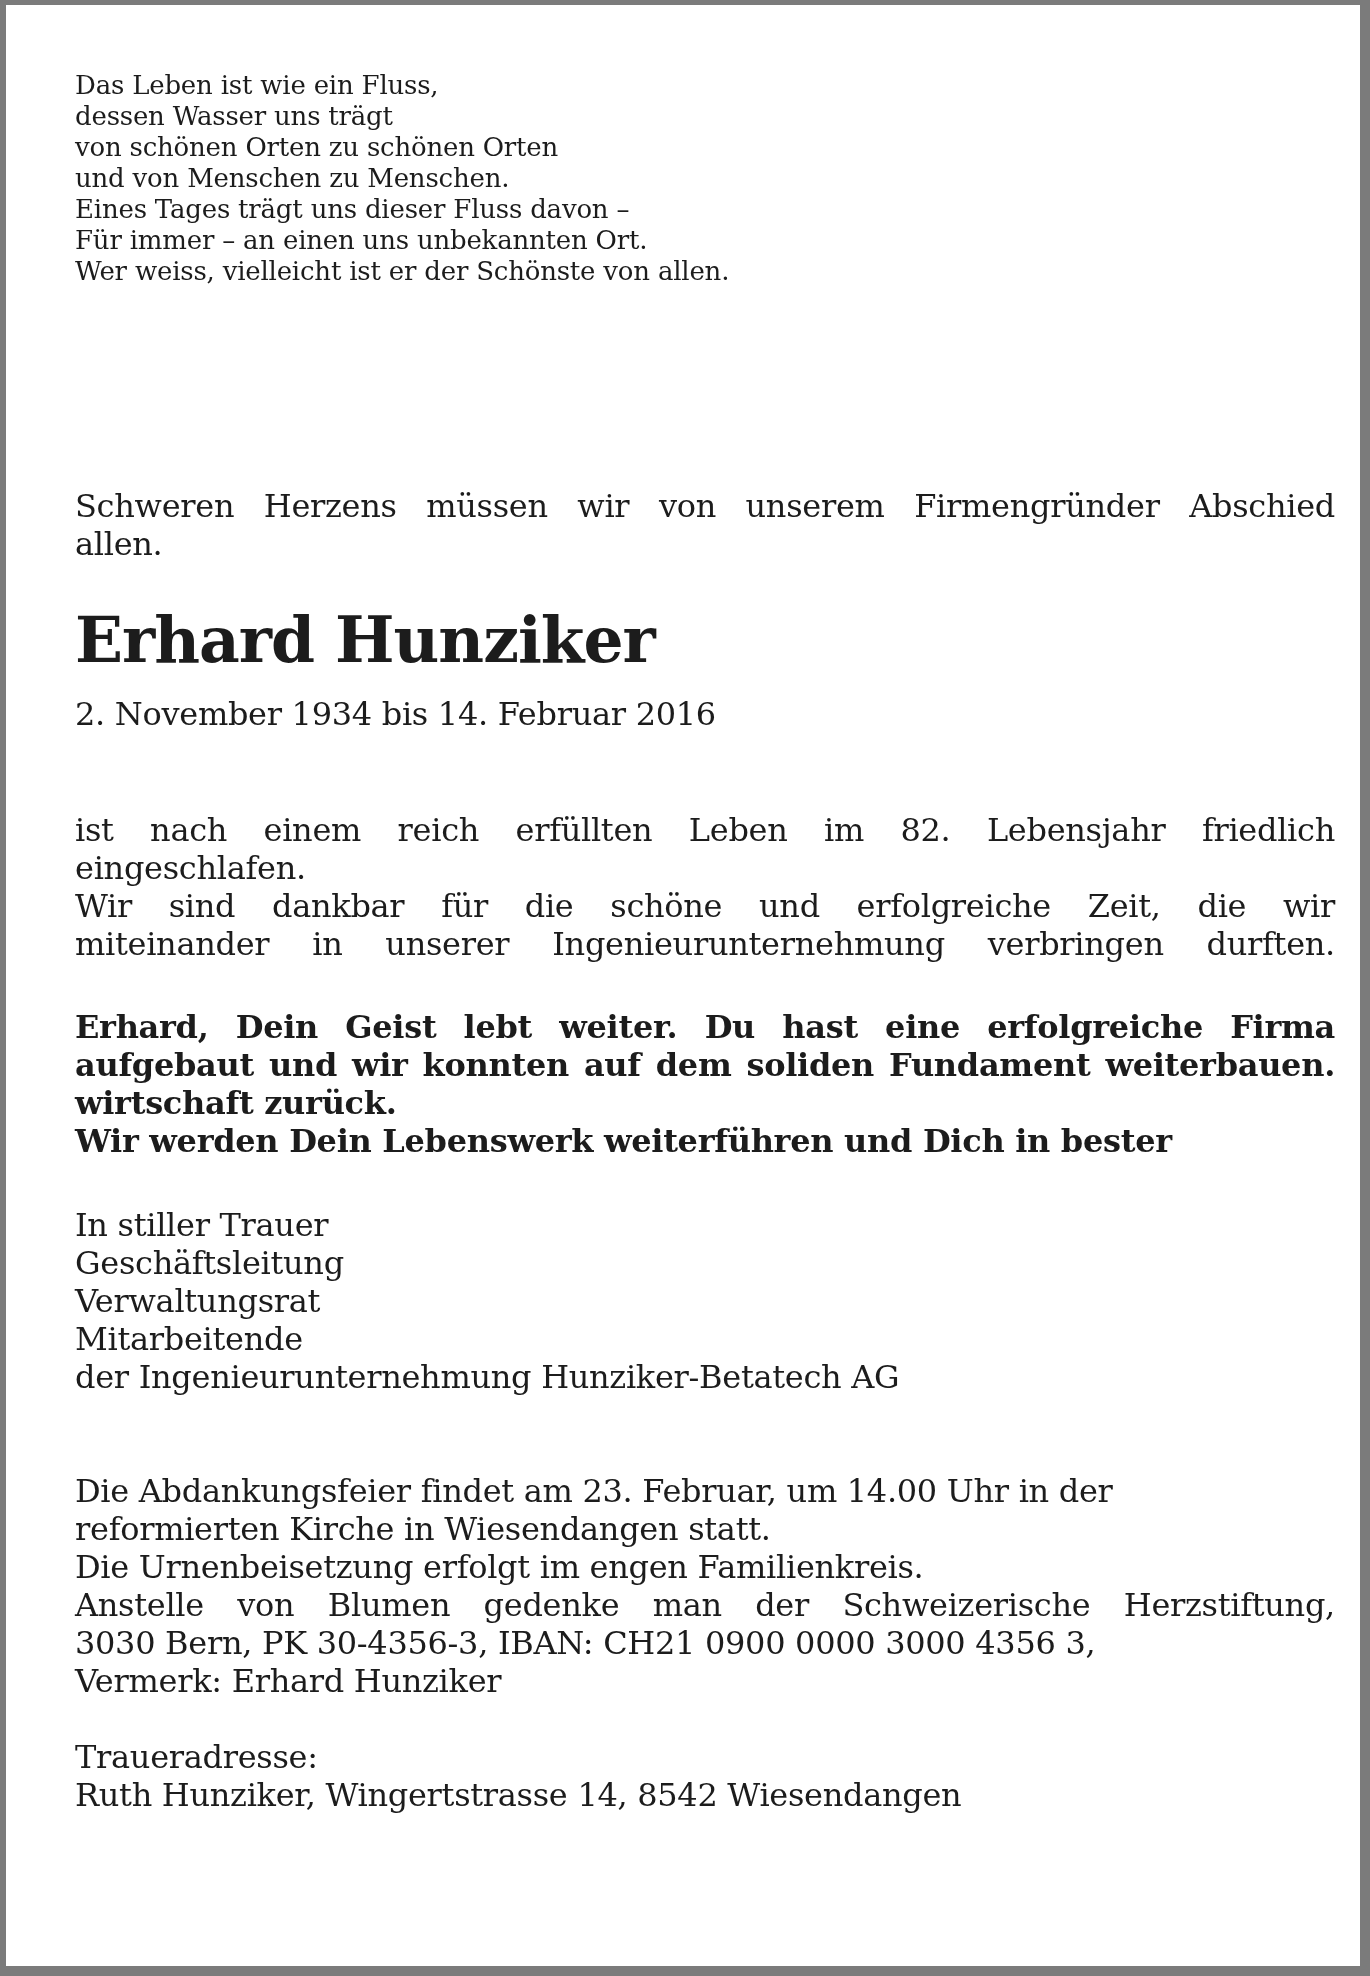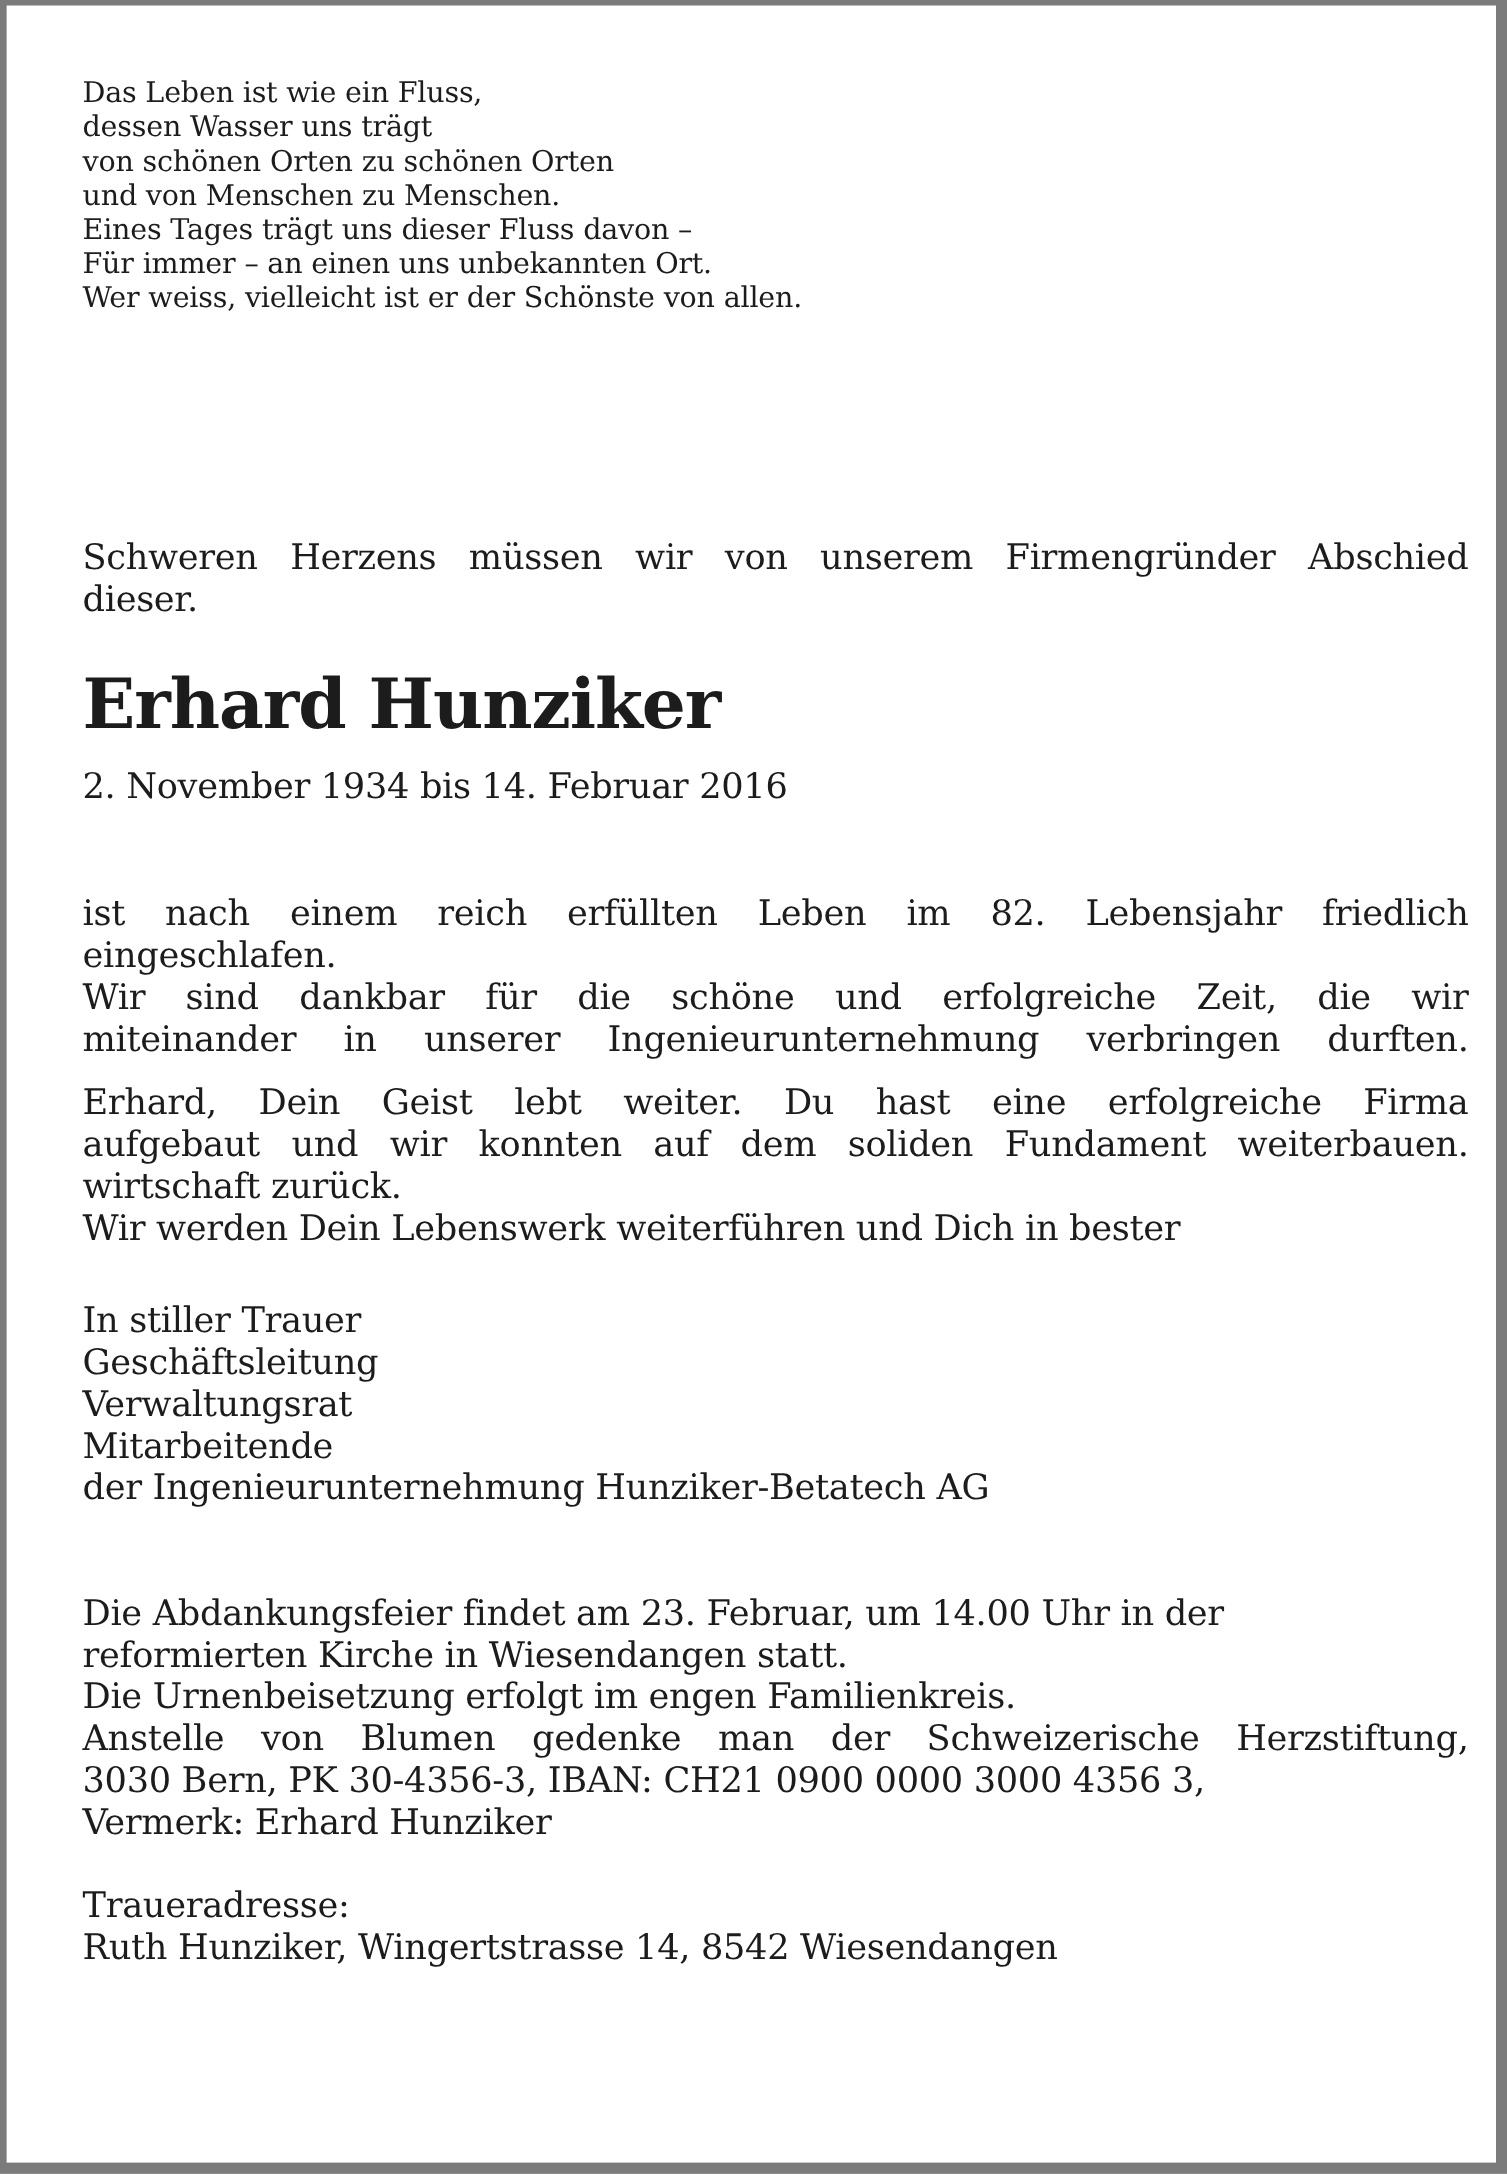--- a/index.html
+++ b/index.html
@@ -48,21 +48,21 @@
   .name-block { margin-top: 36px; }
   .name {
     font-size: 63px;
     font-weight: bold;
     line-height: 82px;
     letter-spacing: -1px;
     white-space: nowrap;
   }
   .dates { margin-top: 14px; }
   .para1 { margin-top: 78px; }
-  .para2 { margin-top: 20px; }
+  .para2 { margin-top: 45px; font-weight: bold; }
   .mourners { margin-top: 46px; }
   .ceremony { margin-top: 76px; }
   .address  { margin-top: 38px; }
 </style>
 </head>
 <body>
 
 <div class="page">
   <div class="content">
 
@@ -71,21 +71,21 @@
       <div class="line">dessen Wasser uns trägt</div>
       <div class="line">von schönen Orten zu schönen Orten</div>
       <div class="line">und von Menschen zu Menschen.</div>
       <div class="line">Eines Tages trägt uns dieser Fluss davon –</div>
       <div class="line">Für immer – an einen uns unbekannten Ort.</div>
       <div class="line">Wer weiss, vielleicht ist er der Schönste von allen.</div>
     </div>
 
     <div class="intro">
       <div class="line just">Schweren Herzens müssen wir von unserem Firmengründer Abschied</div>
-      <div class="line">dieser.</div>
+      <div class="line">allen.</div>
     </div>
 
     <div class="name-block">
       <div class="name">Erhard Hunziker</div>
       <div class="line dates">2. November 1934 bis 14. Februar 2016</div>
     </div>
 
     <div class="para1">
       <div class="line just">ist nach einem reich erfüllten Leben im 82. Lebensjahr friedlich</div>
       <div class="line">eingeschlafen.</div>

